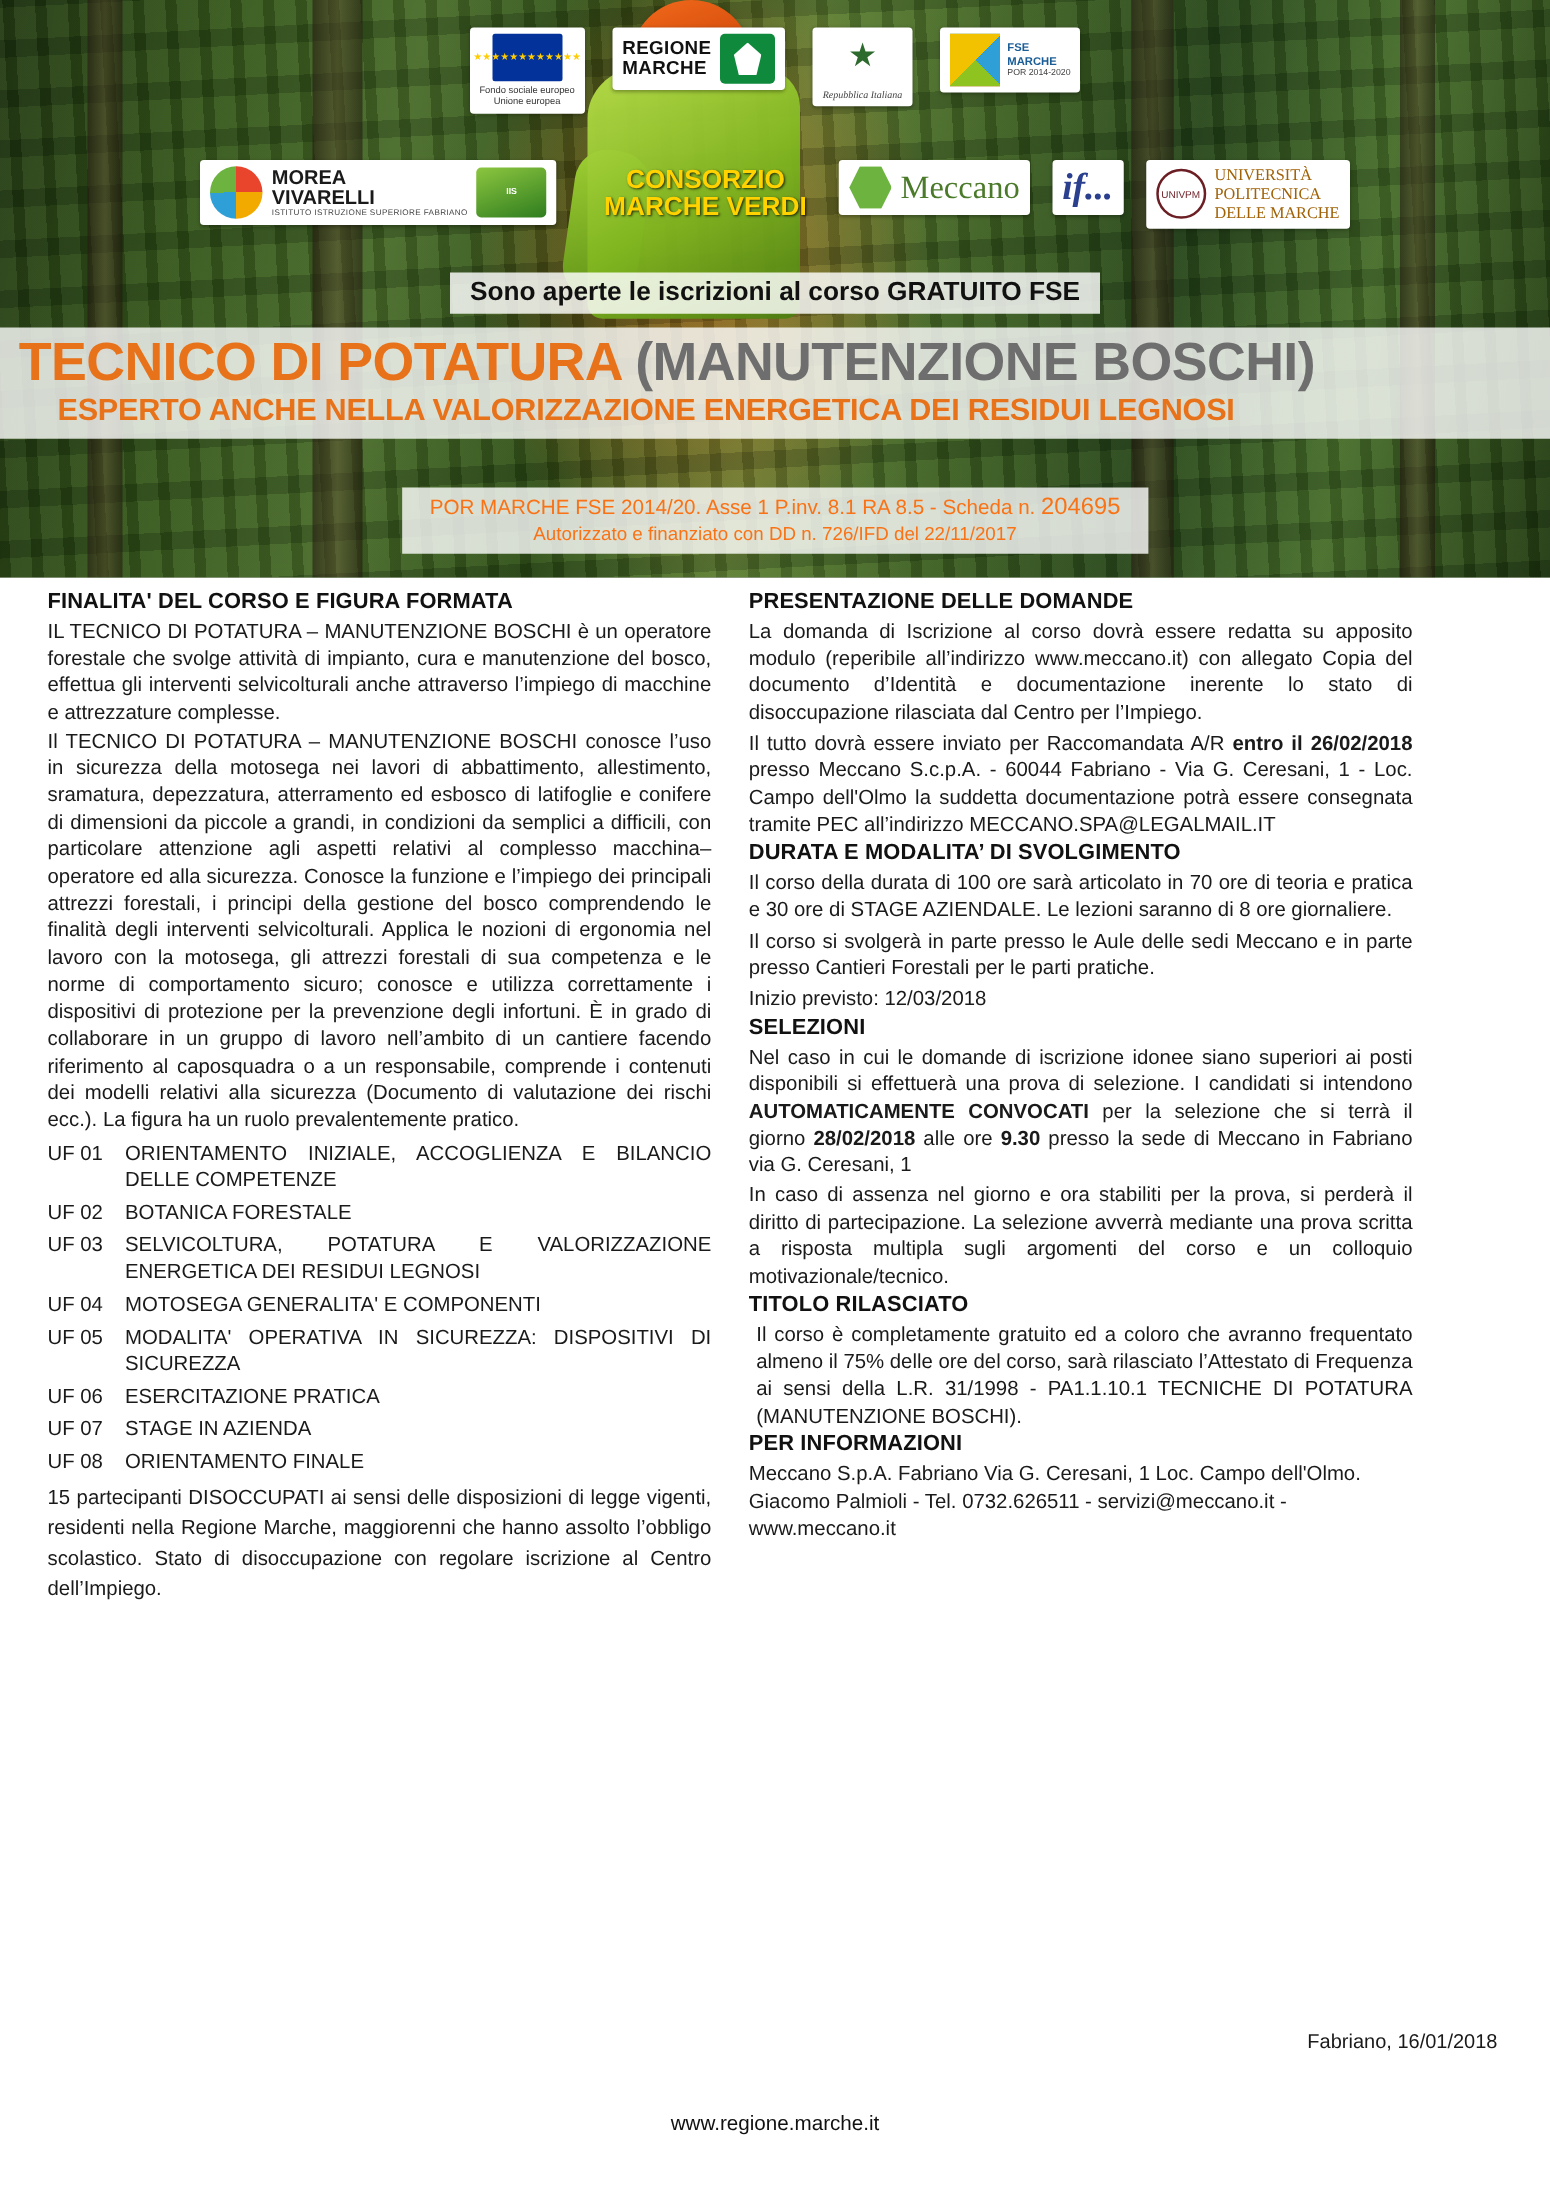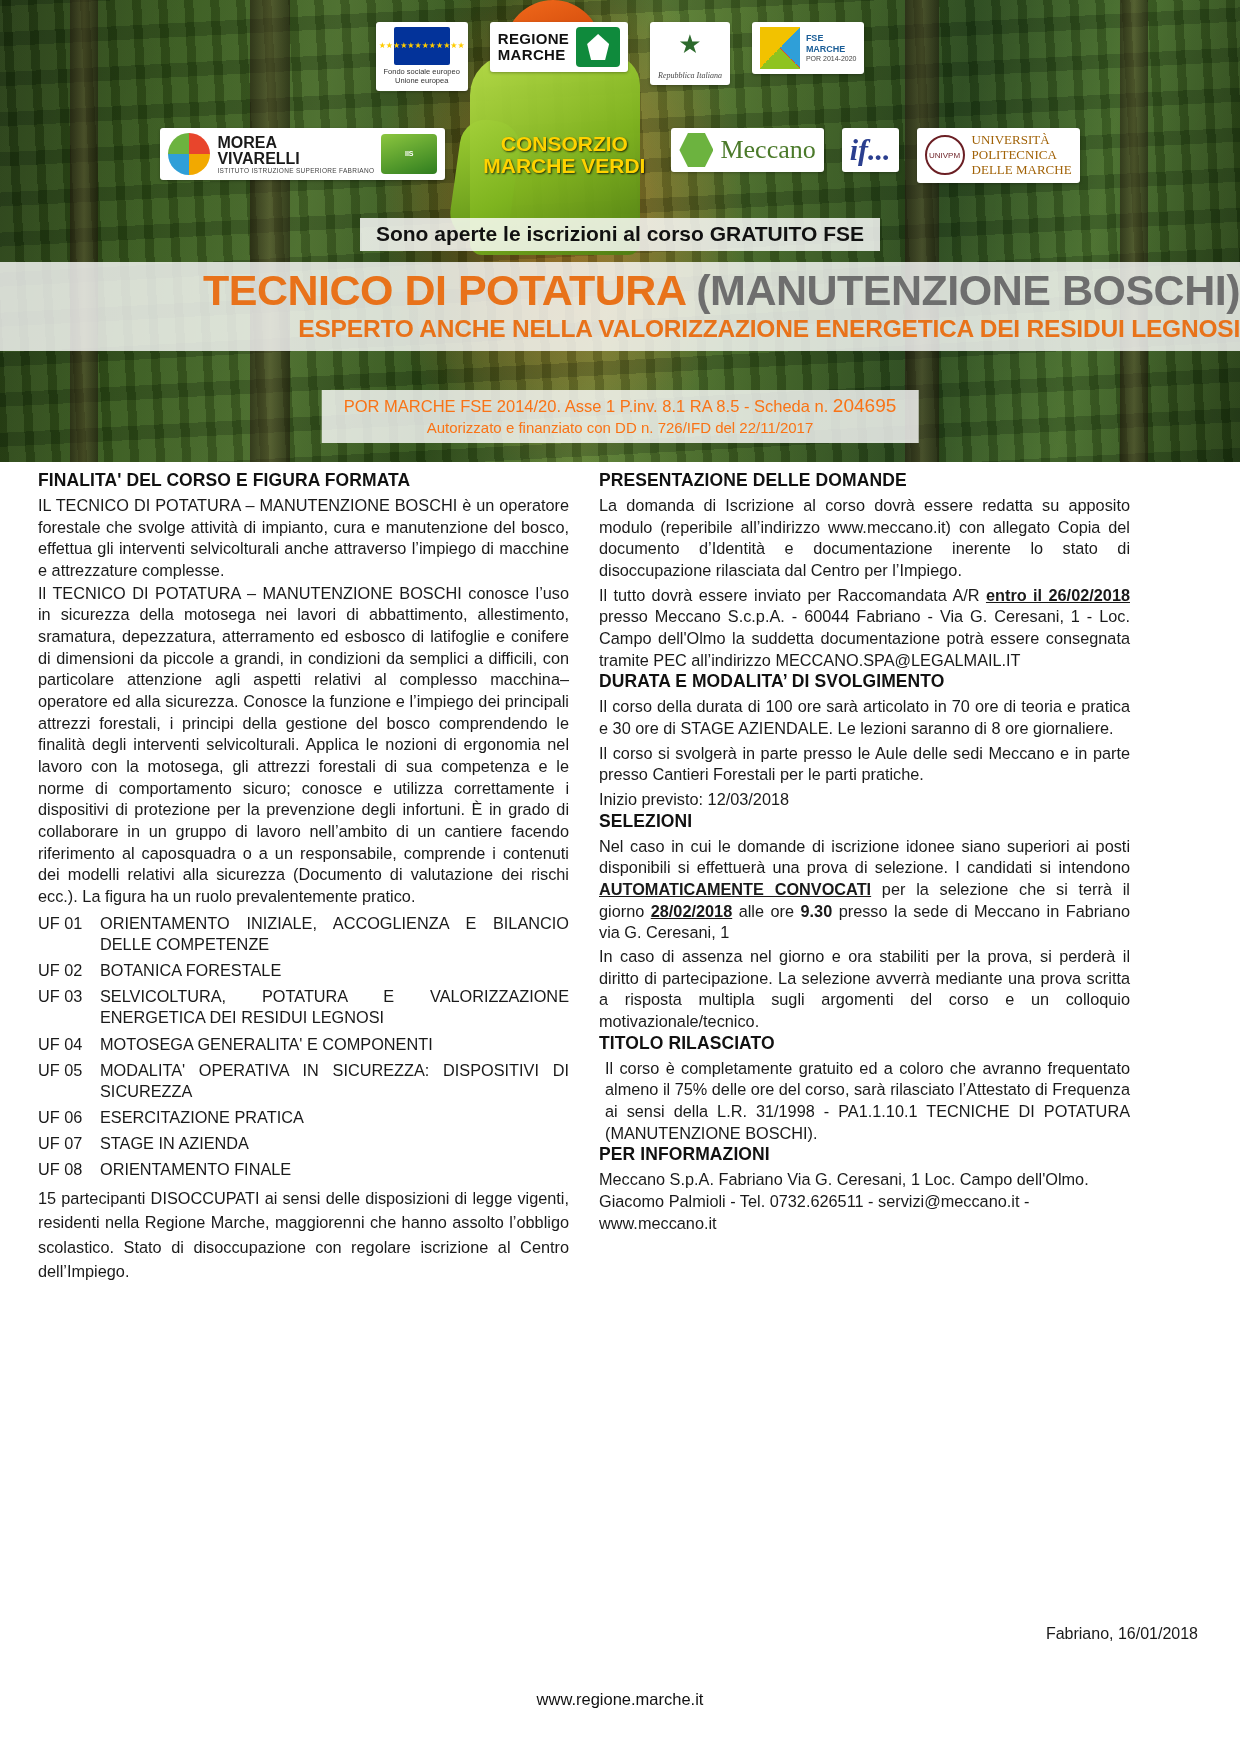--- a/index.html
+++ b/index.html
@@ -166,22 +166,22 @@
   }
   .kicker span {
     display:inline-block;
     background:rgba(255,255,255,.82);
     color:#111; font-weight:bold; font-size:21px;
     padding:4px 16px 5px;
   }
   .title-band {
     position:absolute; left:0; right:0; top:262px;
     background:rgba(255,255,255,.80);
-    padding:6px 0 8px;
-    text-align:right;
+    padding:6px 15px 8px;
+    text-align:left;
   }
   .title-main { font-size:43px; font-weight:bold; line-height:1.04; letter-spacing:-.5px; }
   .t-orange { color:#e8721a; }
   .t-grey   { color:#6e6e6e; }
   .title-sub {
     color:#e8721a; font-size:24.5px; font-weight:bold; margin-top:2px; letter-spacing:-.2px;margin-left:31px;
   }
   .ref-band {
     position:absolute; left:50%; transform:translateX(-50%); top:390px;
     background:rgba(255,255,255,.80);
@@ -206,21 +206,21 @@
   }
   .sec-gap { margin-top:22px; }
   p.body {
     margin:0 0 0; font-size:16.3px; line-height:1.33; text-align:justify; color:#1a1a1a;
   }
   p.body + p.body { margin-top:1px; }
   .uf-list { margin-top:5px; }
   .uf-row { display:flex; font-size:16.3px; line-height:1.3; margin-bottom:5px; }
   .uf-code { width:62px; flex:none; }
   .uf-text { flex:1; text-align:justify; }
-  .u { text-decoration:underline; }
+  .u { }
   b.strong { font-weight:bold; }
 
   .right-small { font-size:16.1px; line-height:1.40; }
   .titolo-p { font-size:16.2px; line-height:1.45; padding-left:6px; }
 
   .date-line {
     position:absolute; right:42px; top:1625px; font-size:16px;
   }
   .footer {
     position:absolute; left:0; right:0; top:1690px;

